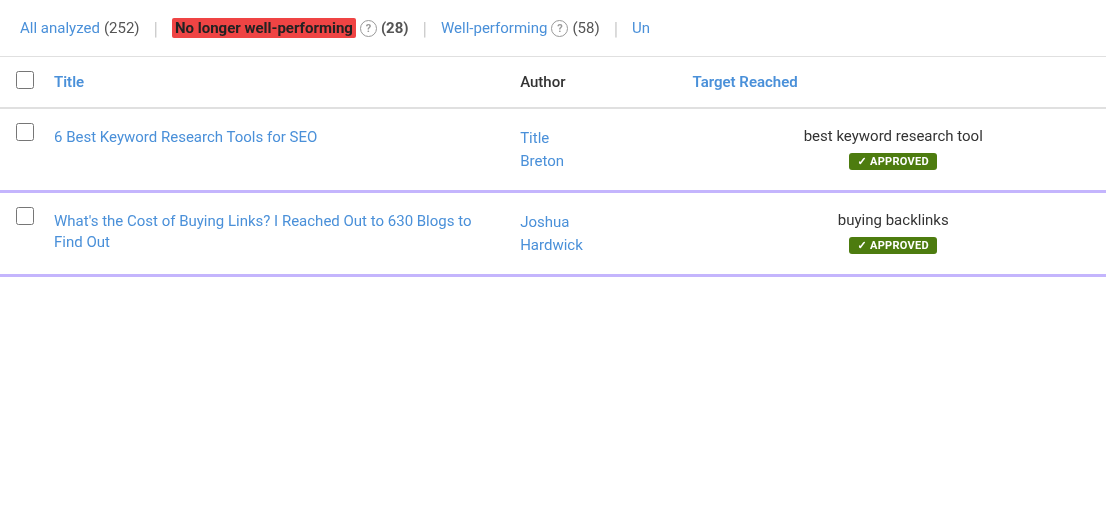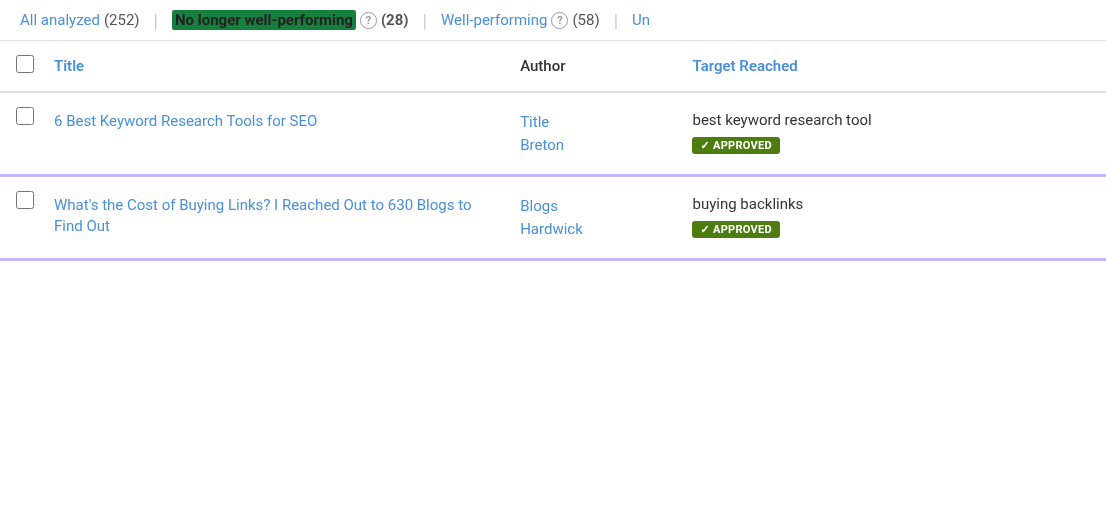--- a/index.html
+++ b/index.html
@@ -7,21 +7,21 @@
       font-family: -apple-system, BlinkMacSystemFont, "Segoe UI", Roboto, Arial, sans-serif;
       background: #fff;
       color: #333;
       font-size: 15px;
     }
 
     
     .filter-bar {
       display: flex;
       align-items: center;
-      padding: 8px 16px;
+      padding: 16px 16px;
       border-bottom: 1px solid #e0e0e0;
       background: #fff;
       gap: 0;
       font-size: 15px;
       flex-wrap: nowrap;
       white-space: nowrap;
     }
     .filter-item {
       display: flex;
       align-items: center;
@@ -29,21 +29,21 @@
       cursor: pointer;
       padding: 2px 4px;
       color: #4a90d9;
       font-size: 15px;
     }
     .filter-item.active {
       font-weight: 700;
       color: #222;
     }
     .filter-item .highlight {
-      background: #15803d;
+      background: #ef4444;
       padding: 1px 3px;
       border-radius: 2px;
       color: #222;
       font-weight: 700;
     }
     .filter-count {
       color: #555;
       font-size: 15px;
     }
     .filter-separator {
@@ -112,20 +112,21 @@
       font-size: 15px;
       line-height: 1.4;
     }
     .content-table td.col-author {
       color: #4a90d9;
       line-height: 1.5;
     }
     .content-table td.col-keywords {
       color: #333;
       font-size: 15px;
+      text-align: center;
     }
 
     
     .checkbox-cell {
       width: 40px;
       padding: 14px 8px 14px 16px !important;
       vertical-align: middle;
     }
     .checkbox-cell input[type="checkbox"] {
       width: 18px;
@@ -199,17 +200,17 @@
   <tbody id="table-body">
   <tr>
         <td class="checkbox-cell"><input type="checkbox" style=""></td>
         <td class="col-title"><a href="#">6 Best Keyword Research Tools for SEO</a></td>
         <td class="col-author"><span>Title</span><br><span>Breton</span></td>
         <td class="col-keywords"><span class="keyword-text">best keyword research tool</span><span class="approved-badge"> APPROVED</span></td>
       </tr>
       <tr>
         <td class="checkbox-cell"><input type="checkbox" style=""></td>
         <td class="col-title"><a href="#">What's the Cost of Buying Links? I Reached Out to 630 Blogs to Find Out</a></td>
-        <td class="col-author"><span>Blogs</span><br><span>Hardwick</span></td>
+        <td class="col-author"><span>Joshua</span><br><span>Hardwick</span></td>
         <td class="col-keywords"><span class="keyword-text">buying backlinks</span><span class="approved-badge"> APPROVED</span></td>
       </tr>
     </tbody>
 </table>
 
 </body></html>

